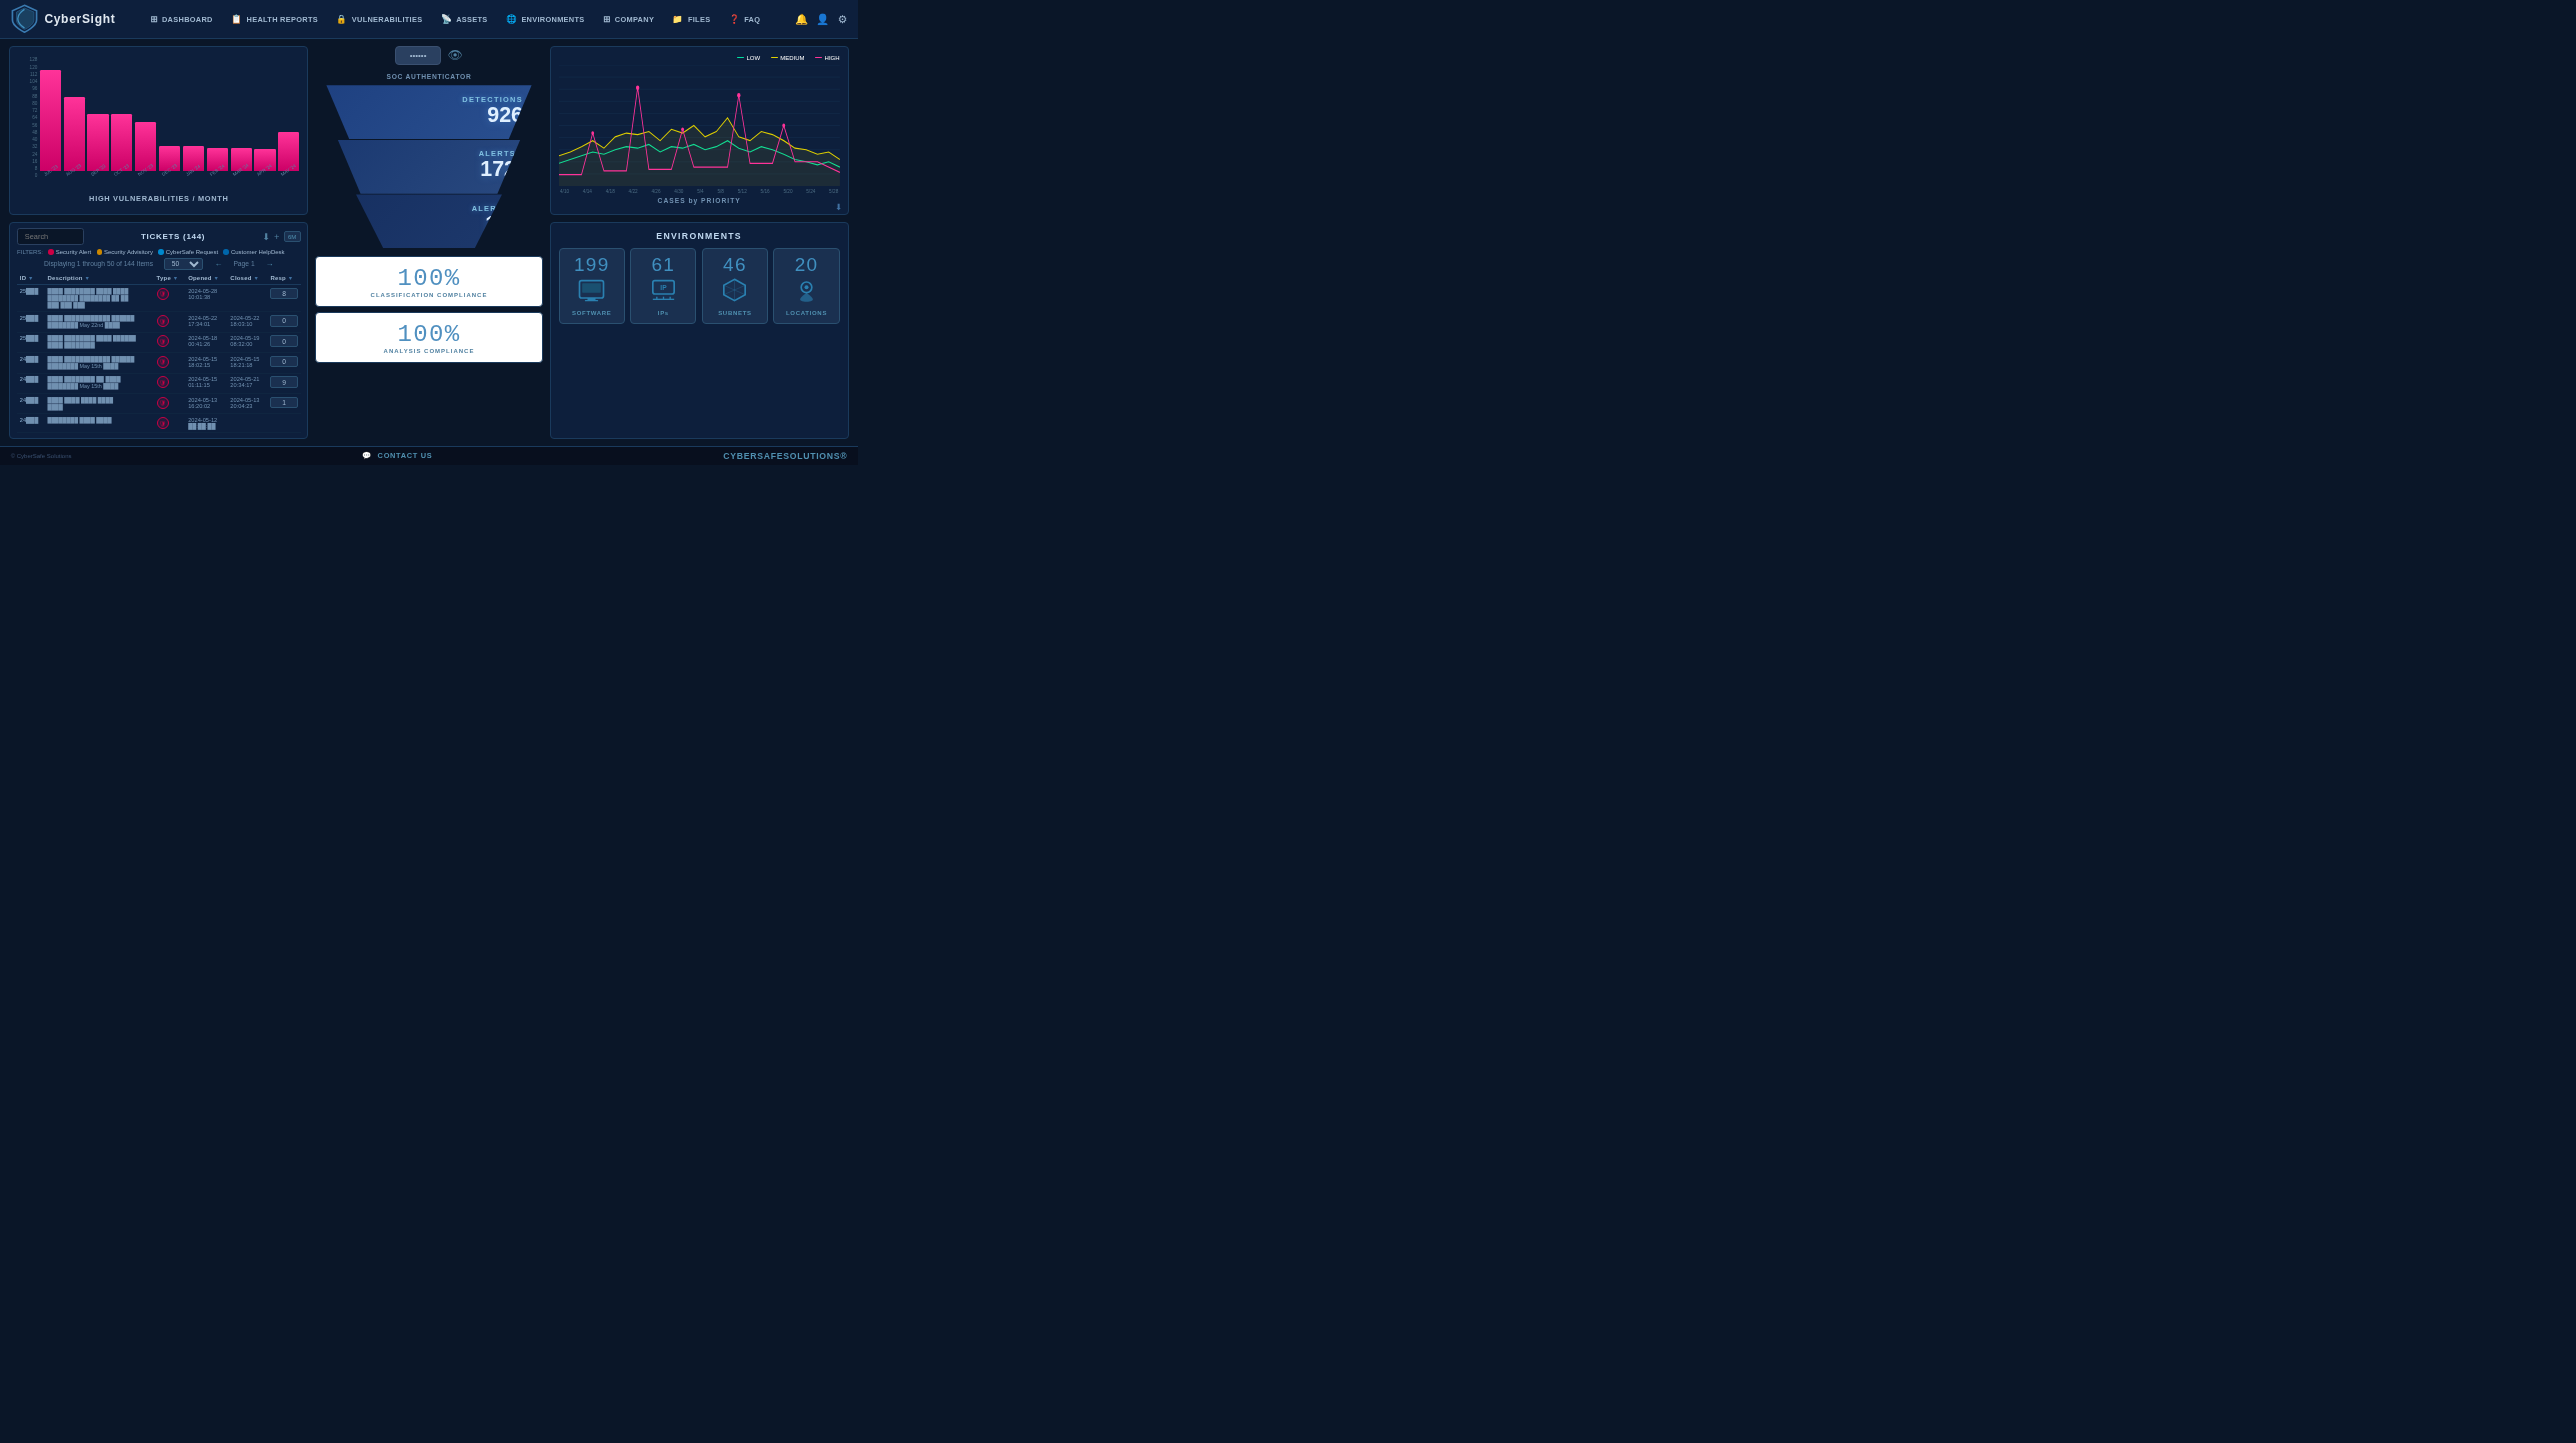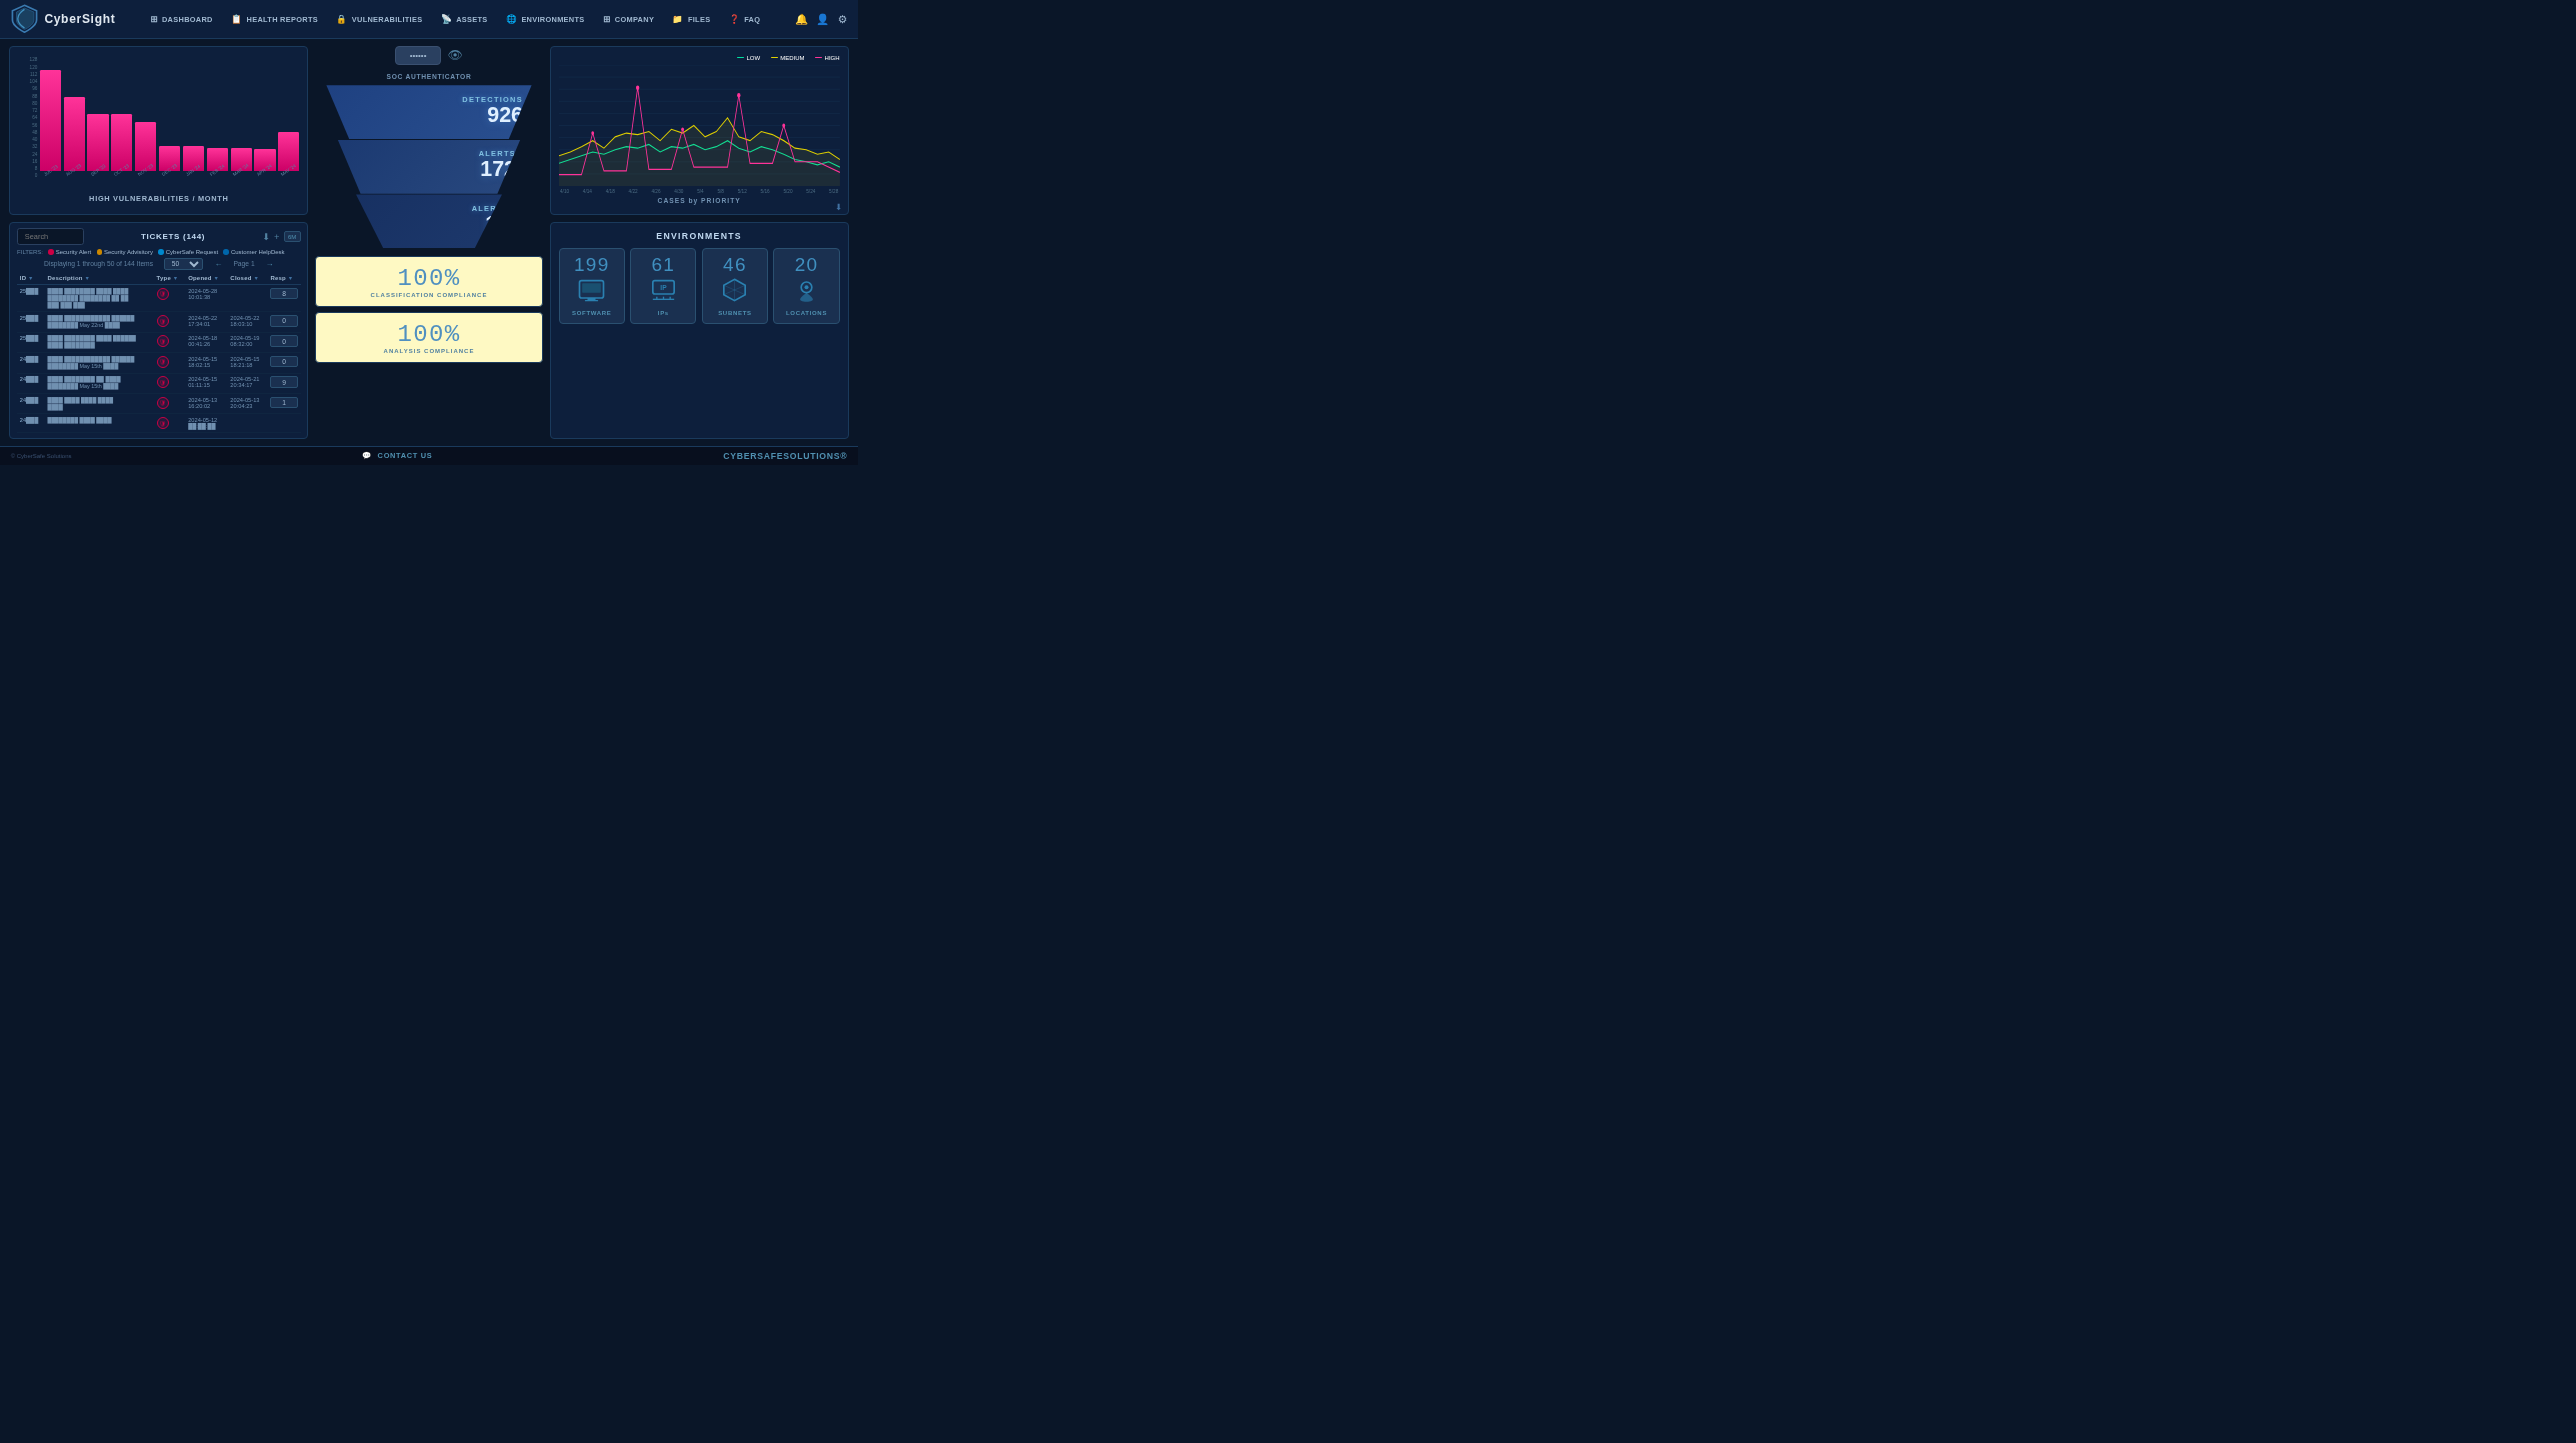--- a/index.html
+++ b/index.html
@@ -215,21 +215,21 @@
       text-shadow: 0 0 5.4px rgba(100,180,255,0.5);
     }
     .funnel-number {
       font-size: 21.4px;
       font-weight: 700;
       color: #e0f0ff;
       text-shadow: 0 0 8px rgba(100,180,255,0.4);
       line-height: 1.1;
     }
     .compliance-box {
-      background: #fef9c3;
+      background: #ffffff;
       border: 0.7px solid #1a3a5c;
       border-radius: 4px;
       padding: 8px;
       text-align: center;
       width: 100%;
     }
     .compliance-pct {
       font-size: 24px;
       font-weight: 300;
       color: #5090c0;

